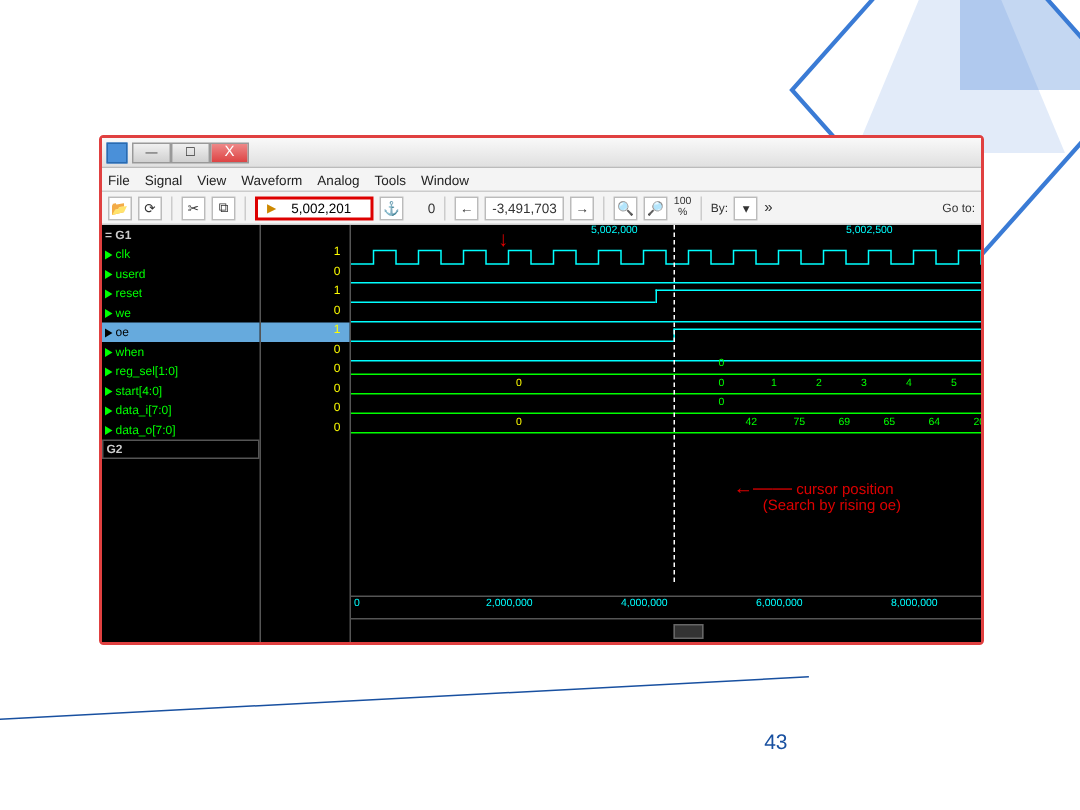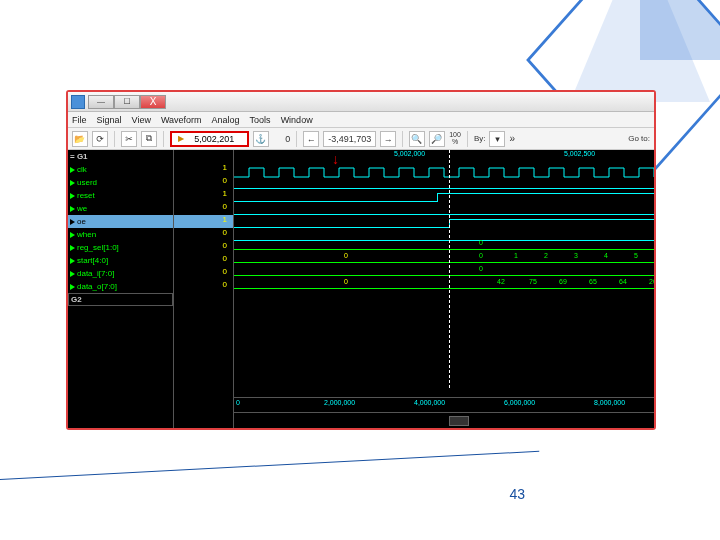--- a/index.html
+++ b/index.html
@@ -244,20 +244,25 @@
           <span class="buslabel" style="left:263px">42</span>
           <span class="buslabel" style="left:295px">75</span>
           <span class="buslabel" style="left:325px">69</span>
           <span class="buslabel" style="left:355px">65</span>
           <span class="buslabel" style="left:385px">64</span>
           <span class="buslabel" style="left:415px">20</span>
         </div>
 
         <div class="cursor-line"></div>
 
+        <div class="annot-cursor" style="left:255px;top:168px">
+          <span class="arr">←——</span>
+          <span>cursor position</span><br>
+          &nbsp;&nbsp;&nbsp;&nbsp;&nbsp;&nbsp;&nbsp;<span>(Search by rising oe)</span>
+        </div>
 
         <div class="bottom-ruler">
           <span class="tick" style="left:2px">0</span>
           <span class="tick" style="left:90px">2,000,000</span>
           <span class="tick" style="left:180px">4,000,000</span>
           <span class="tick" style="left:270px">6,000,000</span>
           <span class="tick" style="left:360px">8,000,000</span>
           <span class="tick" style="left:425px">10</span>
         </div>
         <div class="ov-strip">

